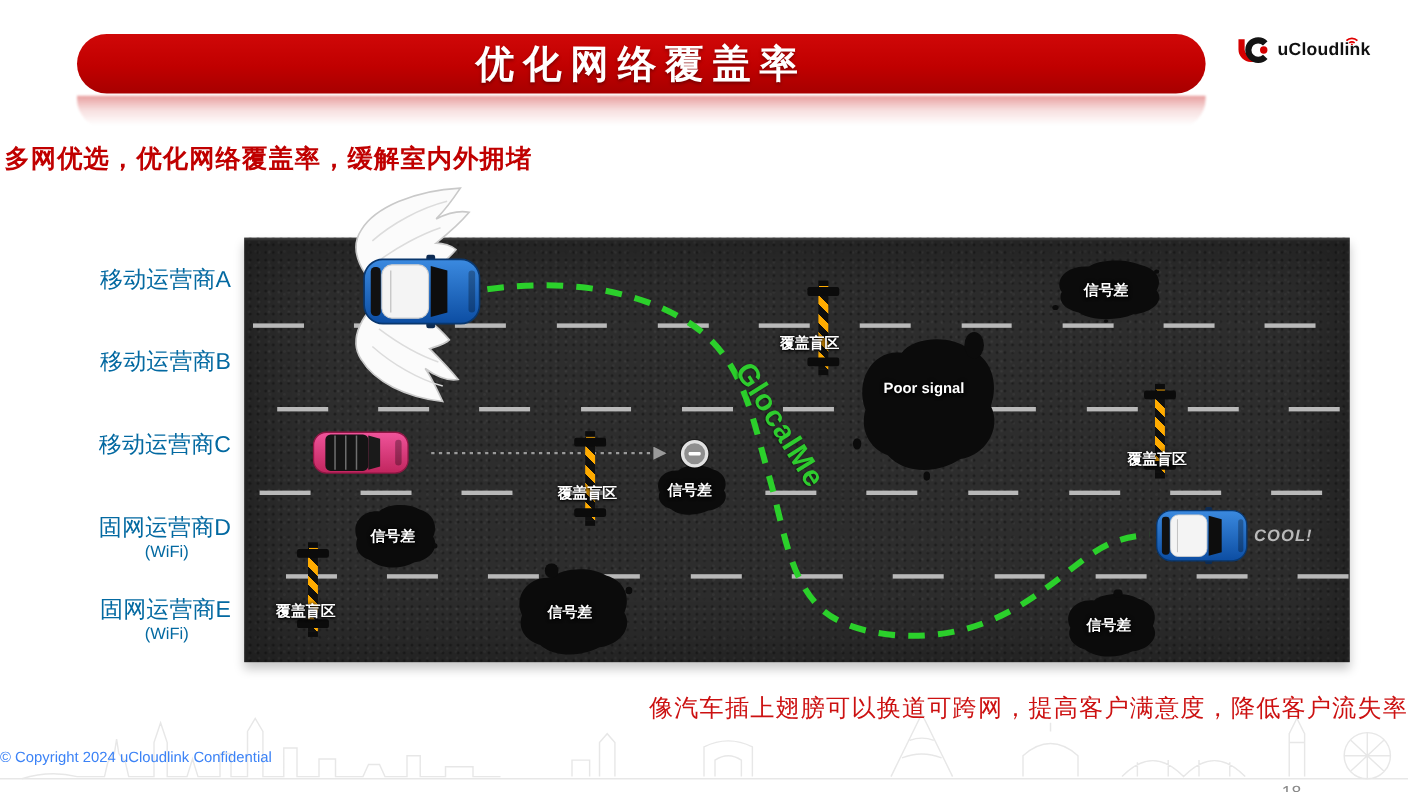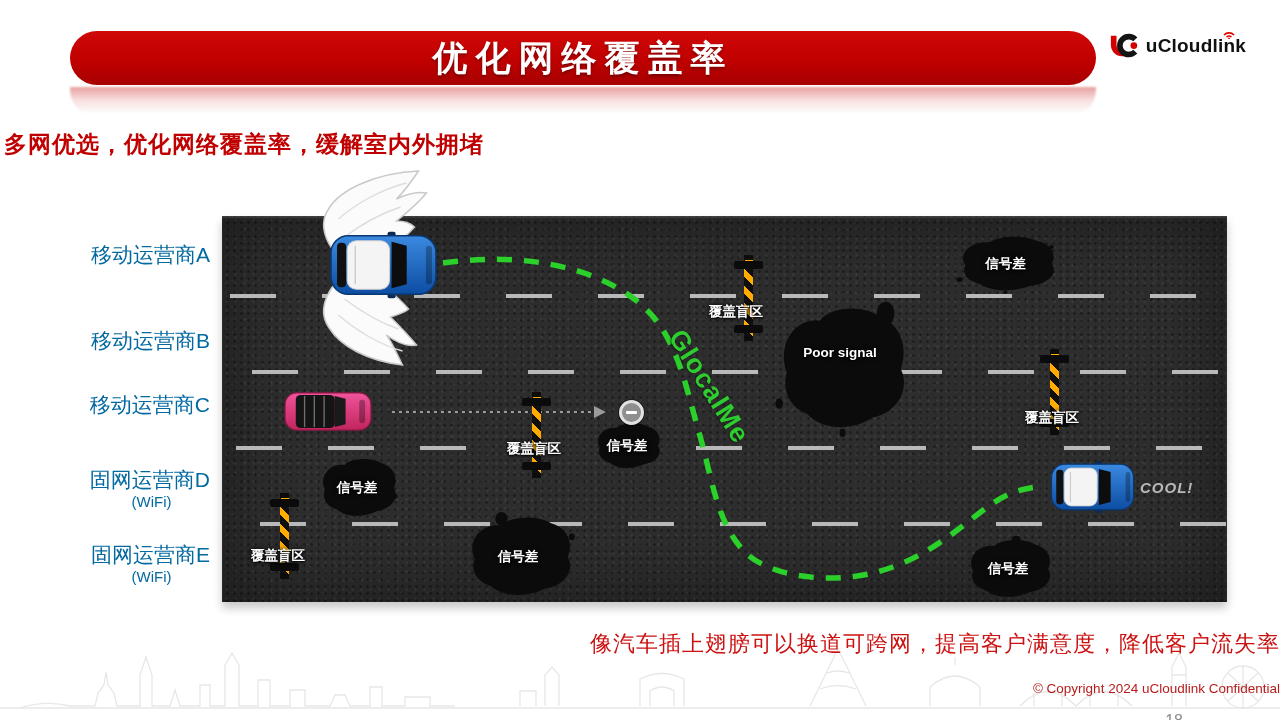--- a/index.html
+++ b/index.html
@@ -11,31 +11,31 @@
     background:linear-gradient(180deg,#d00808 0%,#c00000 55%,#a70000 100%);
     display:flex;align-items:center;justify-content:center;z-index:5;}
   .title-bar .title{color:#ffffff;font-size:35px;font-weight:700;letter-spacing:8px;
     text-shadow:0 2px 3px rgba(0,0,0,.35);}
   .title-reflection{position:absolute;left:70px;top:87px;width:1026px;height:30px;
     border-radius:0 0 27px 27px;z-index:4;filter:blur(1px);
     background:linear-gradient(180deg,rgba(195,5,5,.38),rgba(195,5,5,.12) 45%,rgba(195,5,5,0) 90%);}
 
   .logo{position:absolute;right:34px;top:32px;display:flex;align-items:center;gap:7px;z-index:6;}
   .logo-text-wrap{position:relative;}
-  .logo-text{font-size:19px;font-weight:700;color:#111;letter-spacing:.2px;margin-top:32px;}
+  .logo-text{font-size:16px;font-weight:700;color:#111;letter-spacing:.2px;margin-top:32px;}
   .wifi-arcs{position:absolute;right:9px;top:-8px;}
 
   .subtitle{position:absolute;left:4px;top:129px;width:100%;z-index:3;}
   .subtitle span{color:#c00000;font-size:23px;font-weight:700;letter-spacing:1px;}
 
   
   .lane-label{position:absolute;left:35px;width:175px;text-align:right;color:#0369a1;
     font-size:21px;line-height:25px;z-index:3;}
   .lane-label .wifi-sub{display:block;font-size:15px;text-align:center;padding-left:58px;line-height:19px;}
-  .lane-a{top:242px;} .lane-b{top:316px;margin-top:12px;} .lane-c{top:392px;} .lane-d{top:467px;} .lane-e{top:542px;}
+  .lane-a{top:242px;} .lane-b{top:316px;} .lane-c{top:392px;} .lane-d{top:467px;} .lane-e{top:542px;}
 
   
   .road{position:absolute;left:222px;top:216px;width:1005px;height:386px;z-index:1;
     background-color:#2d2d2d;
     background-image:
       radial-gradient(rgba(255,255,255,0.055) 1px, transparent 1.6px),
       radial-gradient(rgba(255,255,255,0.035) 1px, transparent 1.6px),
       radial-gradient(rgba(0,0,0,0.33) 1px, transparent 1.6px);
     background-size:9px 9px,13px 13px,7px 7px;
     background-position:0 0,4px 6px,2px 3px;
@@ -90,22 +90,22 @@
   .car-winged{left:330px;top:229px;width:107px;height:72px;}
   .car-pink{left:283px;top:391px;width:90px;height:41px;}
   .car-right{left:1047px;top:461px;width:91px;height:52px;}
   .cool-label{position:absolute;left:1140px;top:479px;z-index:6;color:#b9b9b9;
     font-size:15px;font-weight:700;font-style:italic;letter-spacing:1px;}
 
   
   .bottom-note{position:absolute;left:0;top:629px;width:100%;text-align:right;z-index:3;}
   .bottom-note span{color:#cc1111;font-size:22px;letter-spacing:1px;}
   .skyline{position:absolute;left:0;top:645px;width:1280px;height:75px;z-index:1;}
-  .copyright{position:absolute;left:0;top:681px;width:100%;text-align:right;z-index:2;
-    color:#b91c1c;font-size:13.5px;}
+  .copyright{position:absolute;left:0;top:681px;width:100%;text-align:left;z-index:2;
+    color:#3b82f6;font-size:13.5px;}
   .page-number{position:absolute;right:97px;top:676px;z-index:2;color:#8a8a8a;font-size:16px;margin-top:36px;}
 </style>
 </head>
 <body>
 
 <div class="slide">
 
   <div class="title-bar">
     <span class="title">优化网络覆盖率</span>
   </div>

